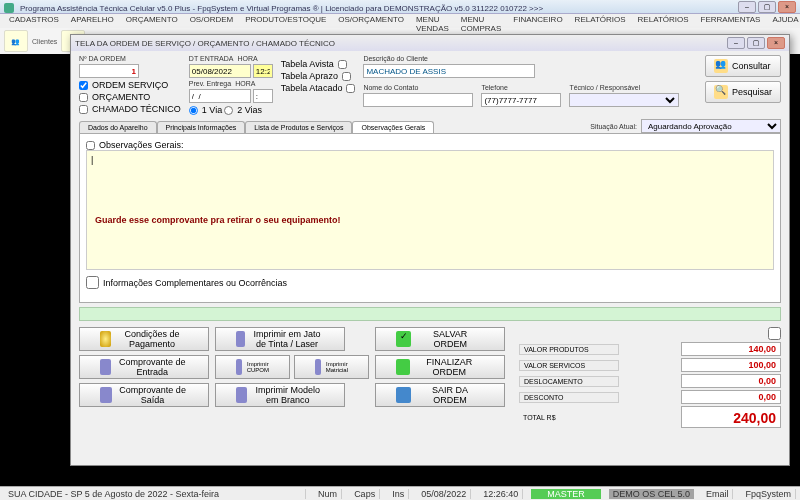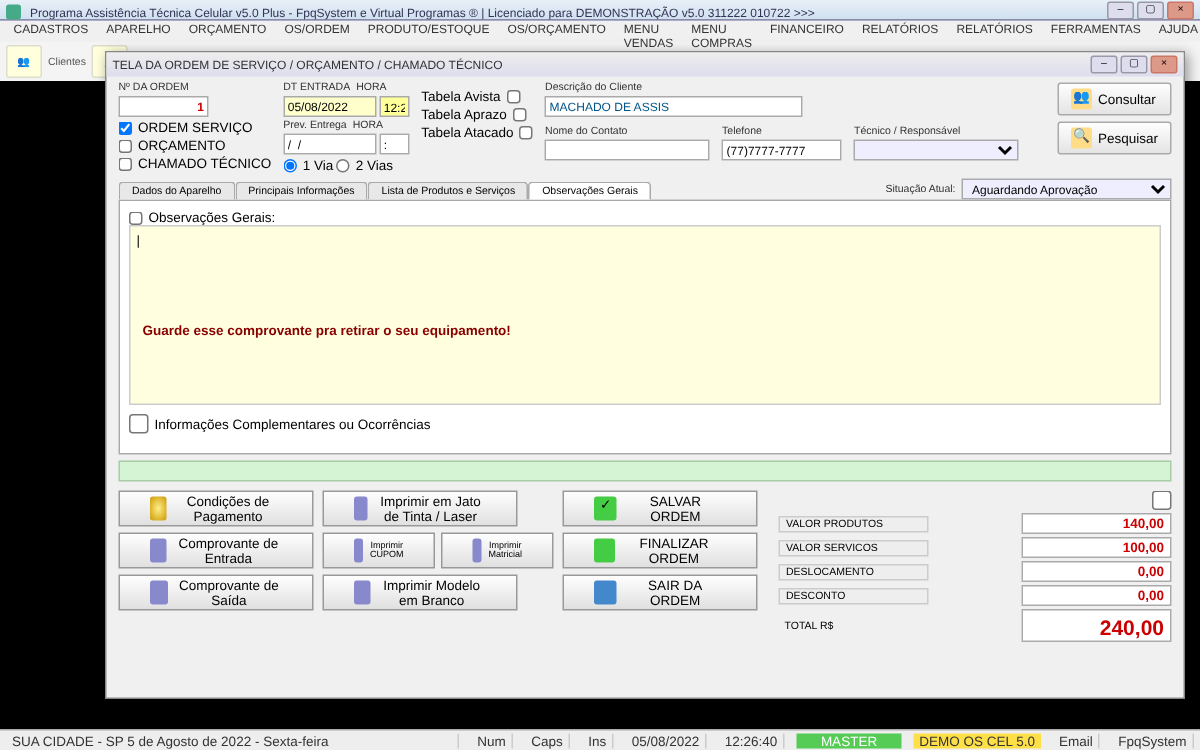--- a/index.html
+++ b/index.html
@@ -51,21 +51,21 @@
 .ic-blu{background:#48c}
 .totals{flex:1;display:flex;flex-direction:column;gap:2px;margin-left:8px}
 .markrow{display:flex;align-items:center;gap:4px;font-size:7px;justify-content:flex-end}
 .trow{display:flex;justify-content:space-between;align-items:center}
 .tlabel{background:#eee;border:1px solid #ccc;width:100px;padding:1px 4px;font-size:7px}
 .tval{background:#fff;border:1px solid #aaa;width:100px;text-align:right;padding:1px 4px;font-size:9px;color:#c00;font-weight:bold}
 .tval.total{font-size:14px;color:#c00;height:22px;line-height:20px}
 .statusbar{position:absolute;bottom:0;left:0;right:0;height:14px;background:#eee;border-top:1px solid #aaa;display:flex;align-items:center;padding:0 4px;gap:8px;font-size:7px;color:#333}
 .sb-item{padding:0 4px;border-right:1px solid #ccc}
 .sb-green{background:#5c5;color:#fff;padding:0 16px}
-.sb-yellow{background:#fde047;padding:0 4px}
+.sb-yellow{background:#a3a3a3;padding:0 4px}
 .radio-row{display:flex;gap:2px;align-items:center}
 .status-sel{flex:1}
 select.finput{background:#eef}
 </style>
 </head>
 <body>
 
 <div class="titlebar">
   <div class="titlebar-icon"></div>
   <div class="titlebar-text">Programa Assistência Técnica Celular v5.0 Plus - FpqSystem e Virtual Programas ® | Licenciado para  DEMONSTRAÇÃO v5.0 311222 010722 &gt;&gt;&gt;</div>

